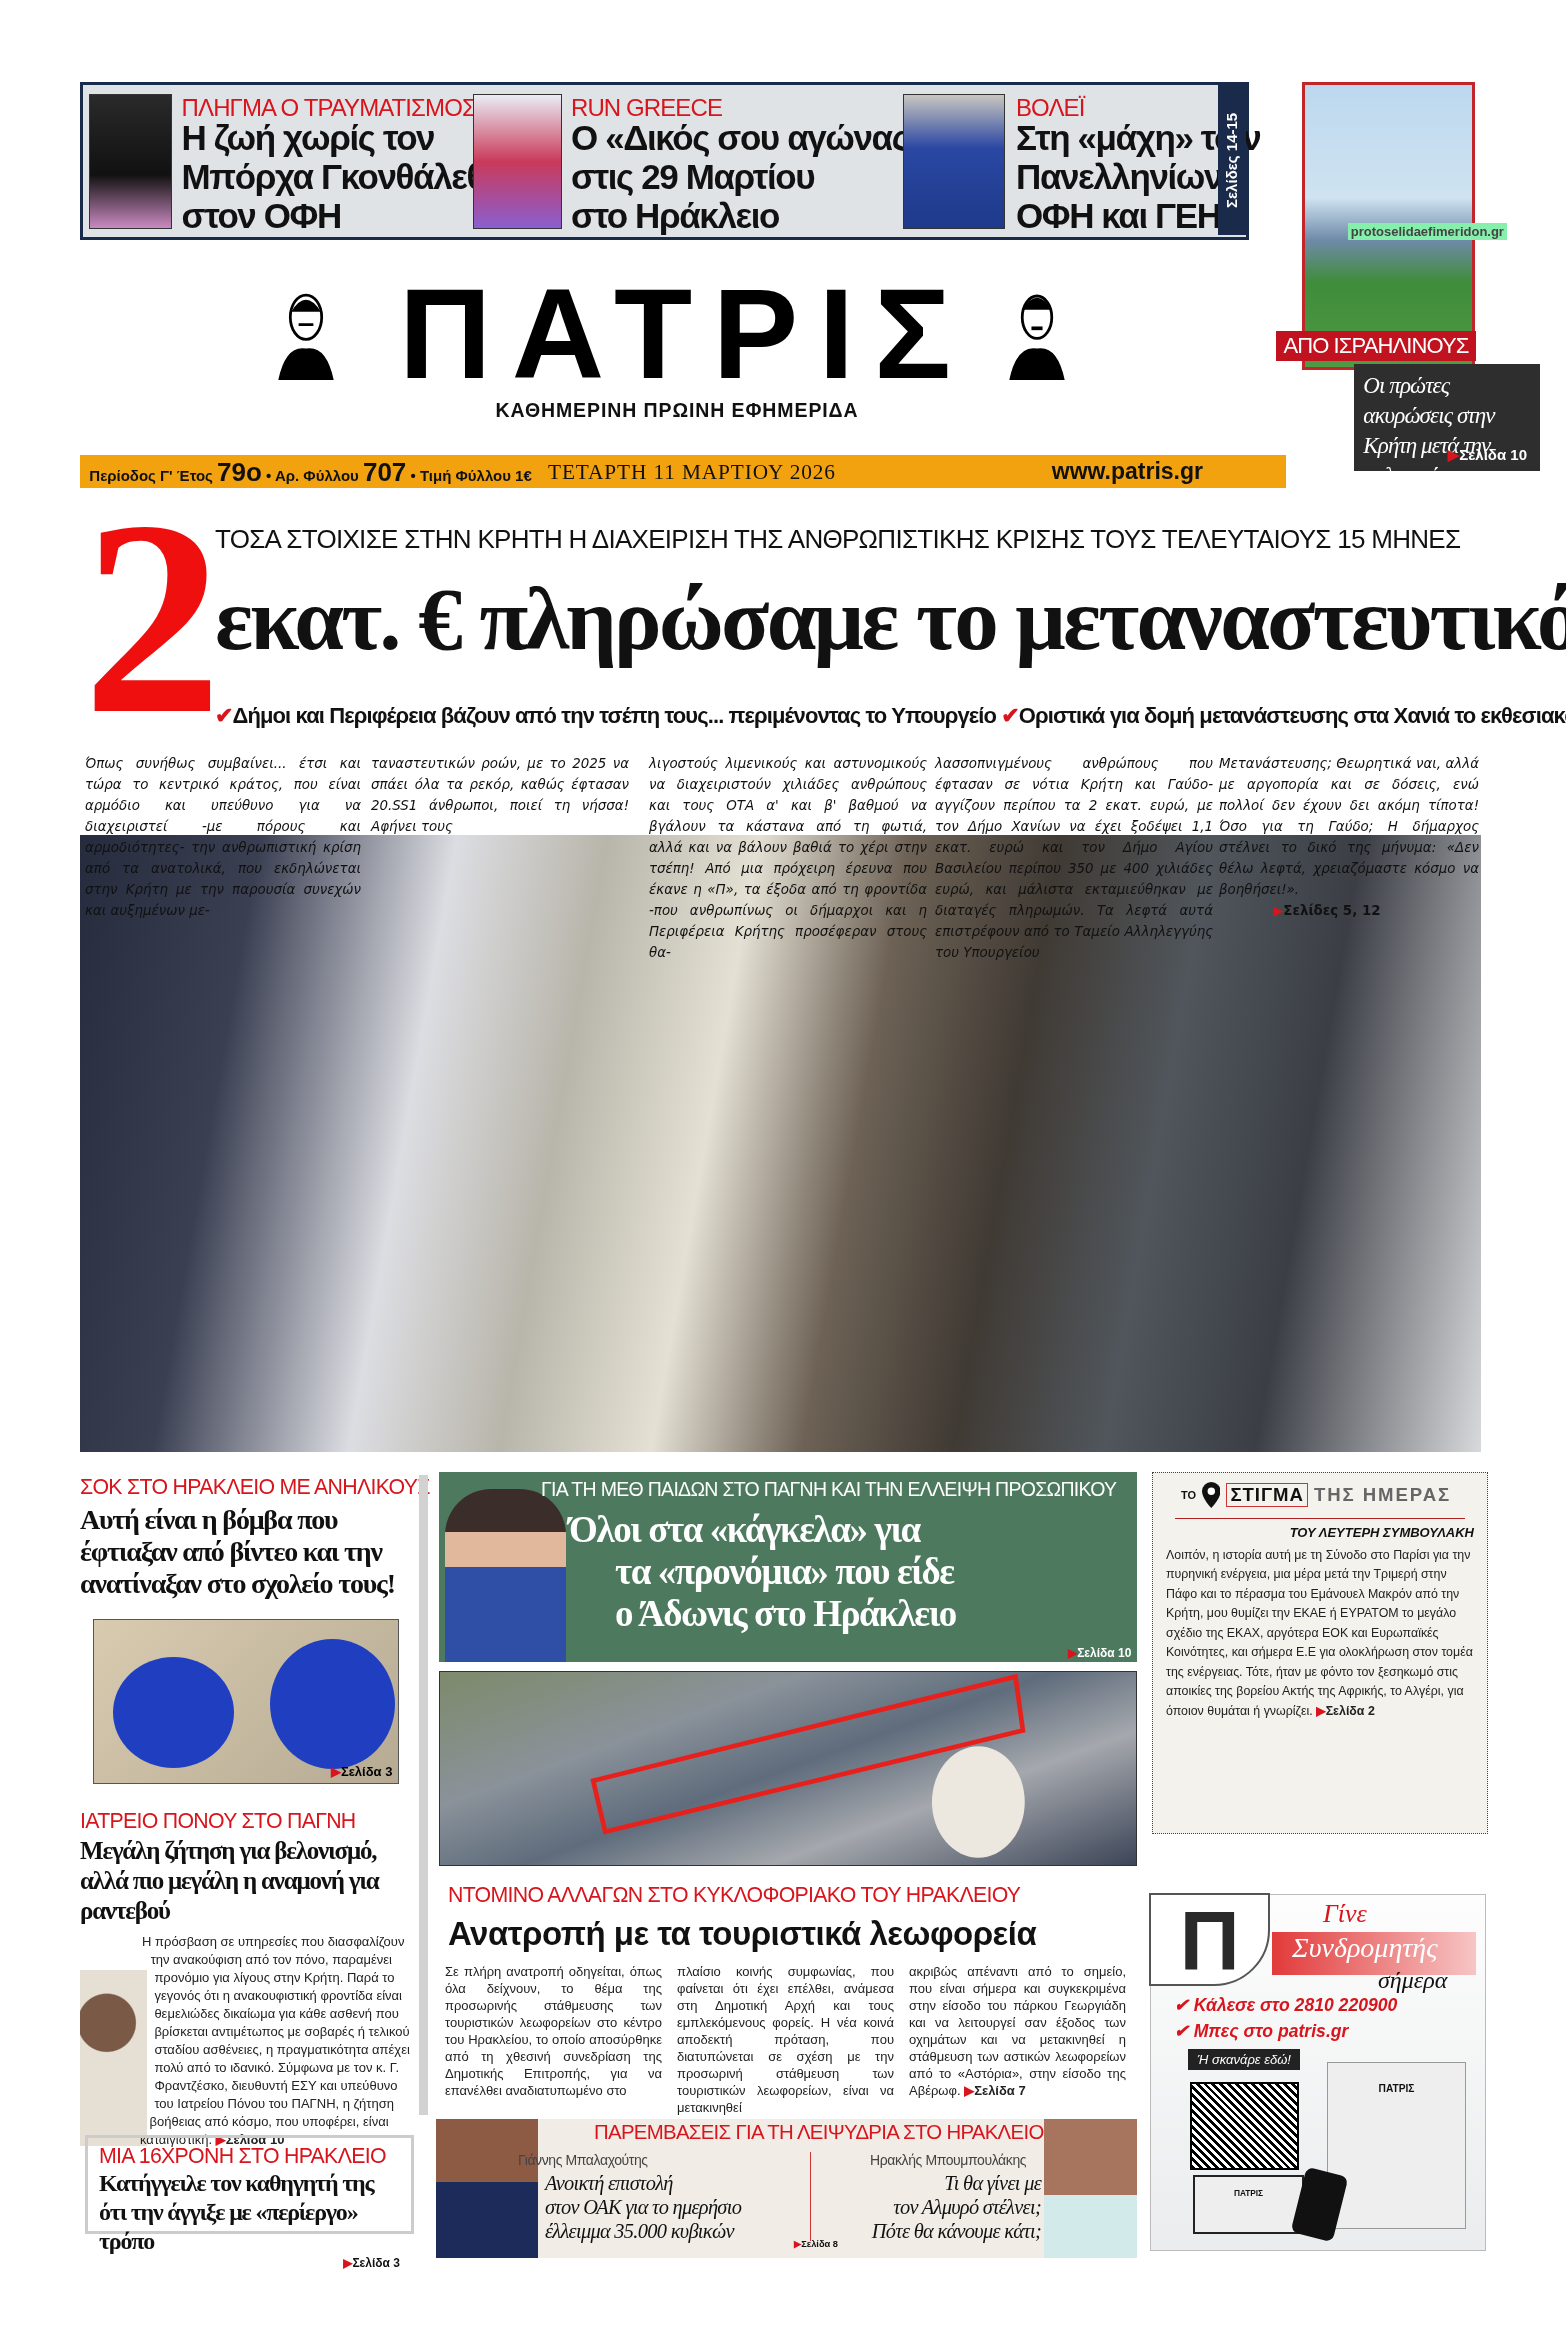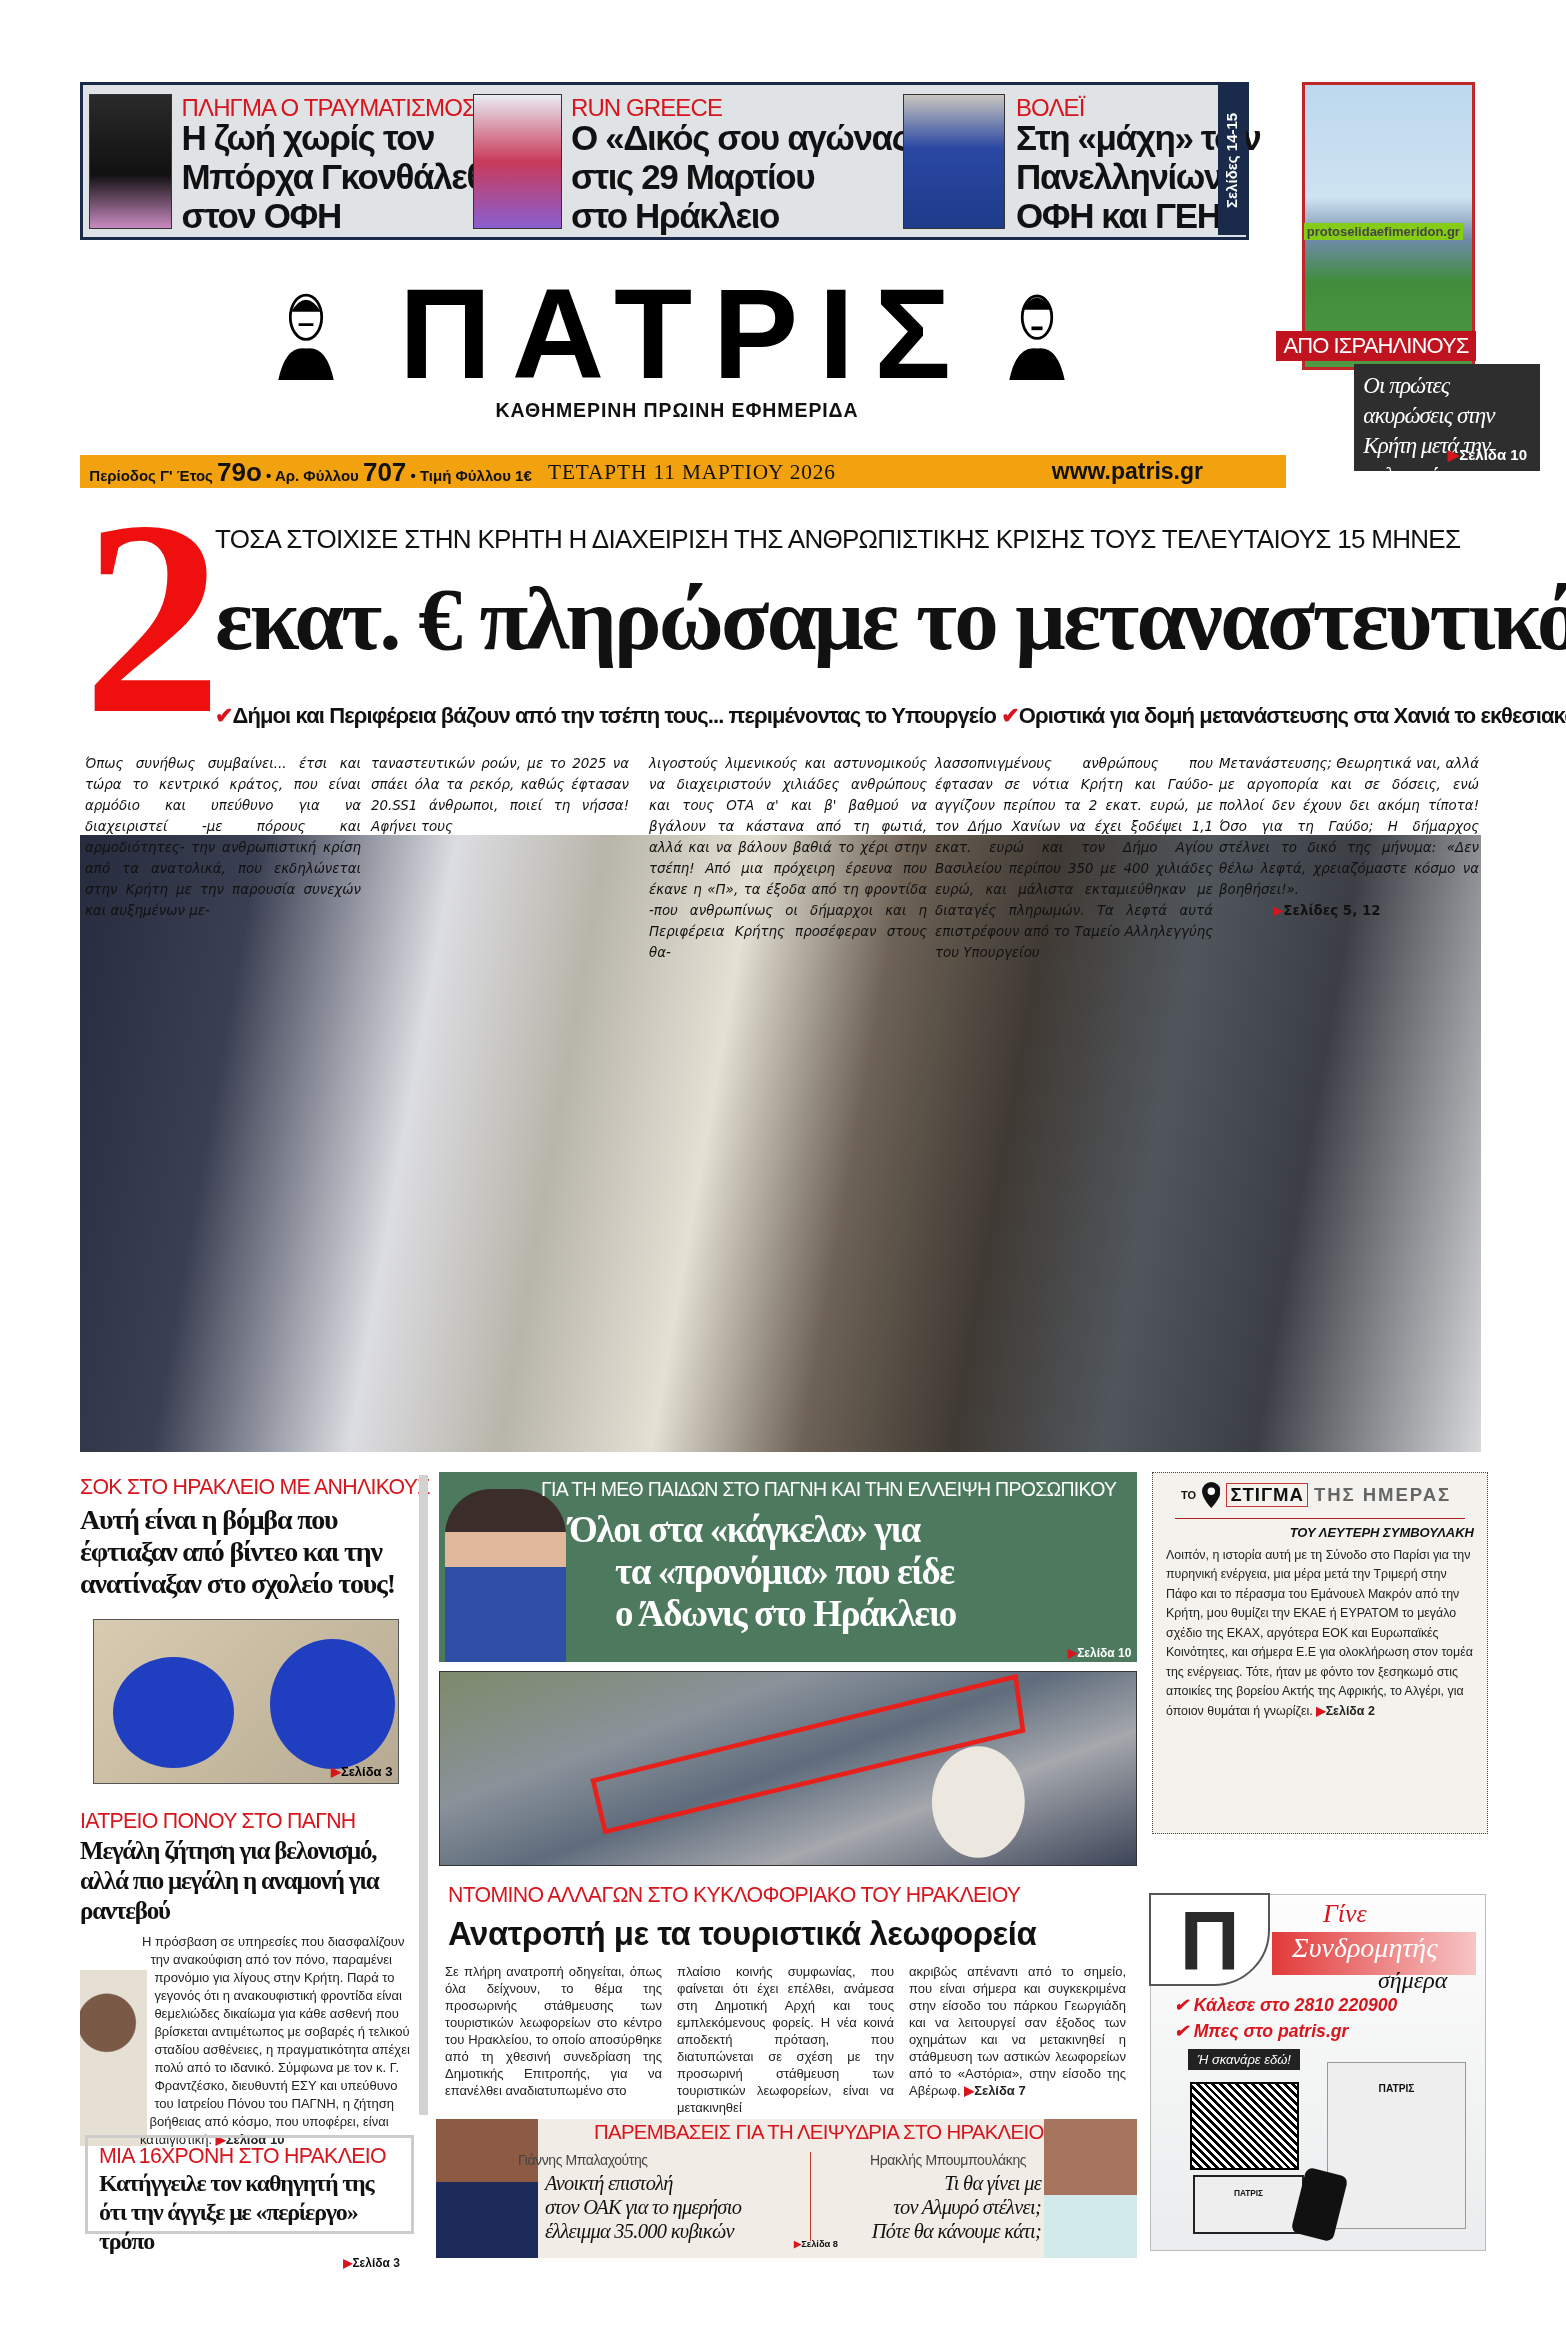--- a/index.html
+++ b/index.html
@@ -7,21 +7,21 @@
 .abs{position:absolute}
 
 .teaser-bar{left:80px;top:82px;width:1169px;height:158px;background:#dfe3e6;border:3.7px solid #1a2a4a}
 .teaser{position:absolute;top:9.3px;height:135px}
 .teaser .photo{position:absolute;left:0;top:0;height:135px;border:0.9px solid #333}
 .teaser .kicker{position:absolute;color:#d8141c;font-size:24px;font-weight:400;letter-spacing:-0.9px;white-space:nowrap}
 .teaser .title{position:absolute;font-size:35px;font-weight:700;line-height:39px;letter-spacing:-1.4px;color:#111;white-space:nowrap}
 .pages-vert{position:absolute;right:0;top:0;width:28px;height:150px;background:#1a2a4a;color:#fff;font-size:15px;font-weight:700;writing-mode:vertical-rl;transform:rotate(180deg);text-align:center;line-height:28px}
 
 .plane-box{left:1302px;top:82px;width:173px;height:288px;background:linear-gradient(#bcd8ee 0%,#cfe3f1 40%,#6f8aa8 55%,#3f8c3a 70%,#4e9a45 100%);border:3.7px solid #c1262b}
-.watermark{left:1304px;top:223px;font-size:13px;font-weight:700;color:#444;background:#84cc16;padding:0.9px 2.8px}
+.watermark{left:1348px;top:223px;font-size:13px;font-weight:700;color:#444;background:#86efac;padding:0.9px 2.8px}
 .israel-kicker{left:1276px;top:331px;background:#c1121f;color:#fff;font-size:22px;padding:1.9px 7.4px;letter-spacing:-0.9px}
 .israel-box{left:1354px;top:364px;width:186px;height:107px;background:#2e2e2e;color:#fff;padding:7.4px 9.3px}
 .israel-box .t{font-family:"Liberation Serif",serif;font-style:italic;font-size:23px;line-height:30px;letter-spacing:-0.9px}
 .israel-box .p{position:absolute;right:13px;bottom:7.4px;font-size:15px;font-weight:700}
 
 .mast{left:278px;top:278px;width:798px;height:111px}
 .mast .logo{position:absolute;left:121px;top:0;font-size:128px;font-weight:700;letter-spacing:20.4px;line-height:111px;color:#000}
 .portrait{position:absolute;top:5.6px;width:56px;height:96px}
 .tagline{left:278px;top:399px;width:798px;text-align:center;font-size:19.5px;font-weight:700;letter-spacing:0.9px}
 

